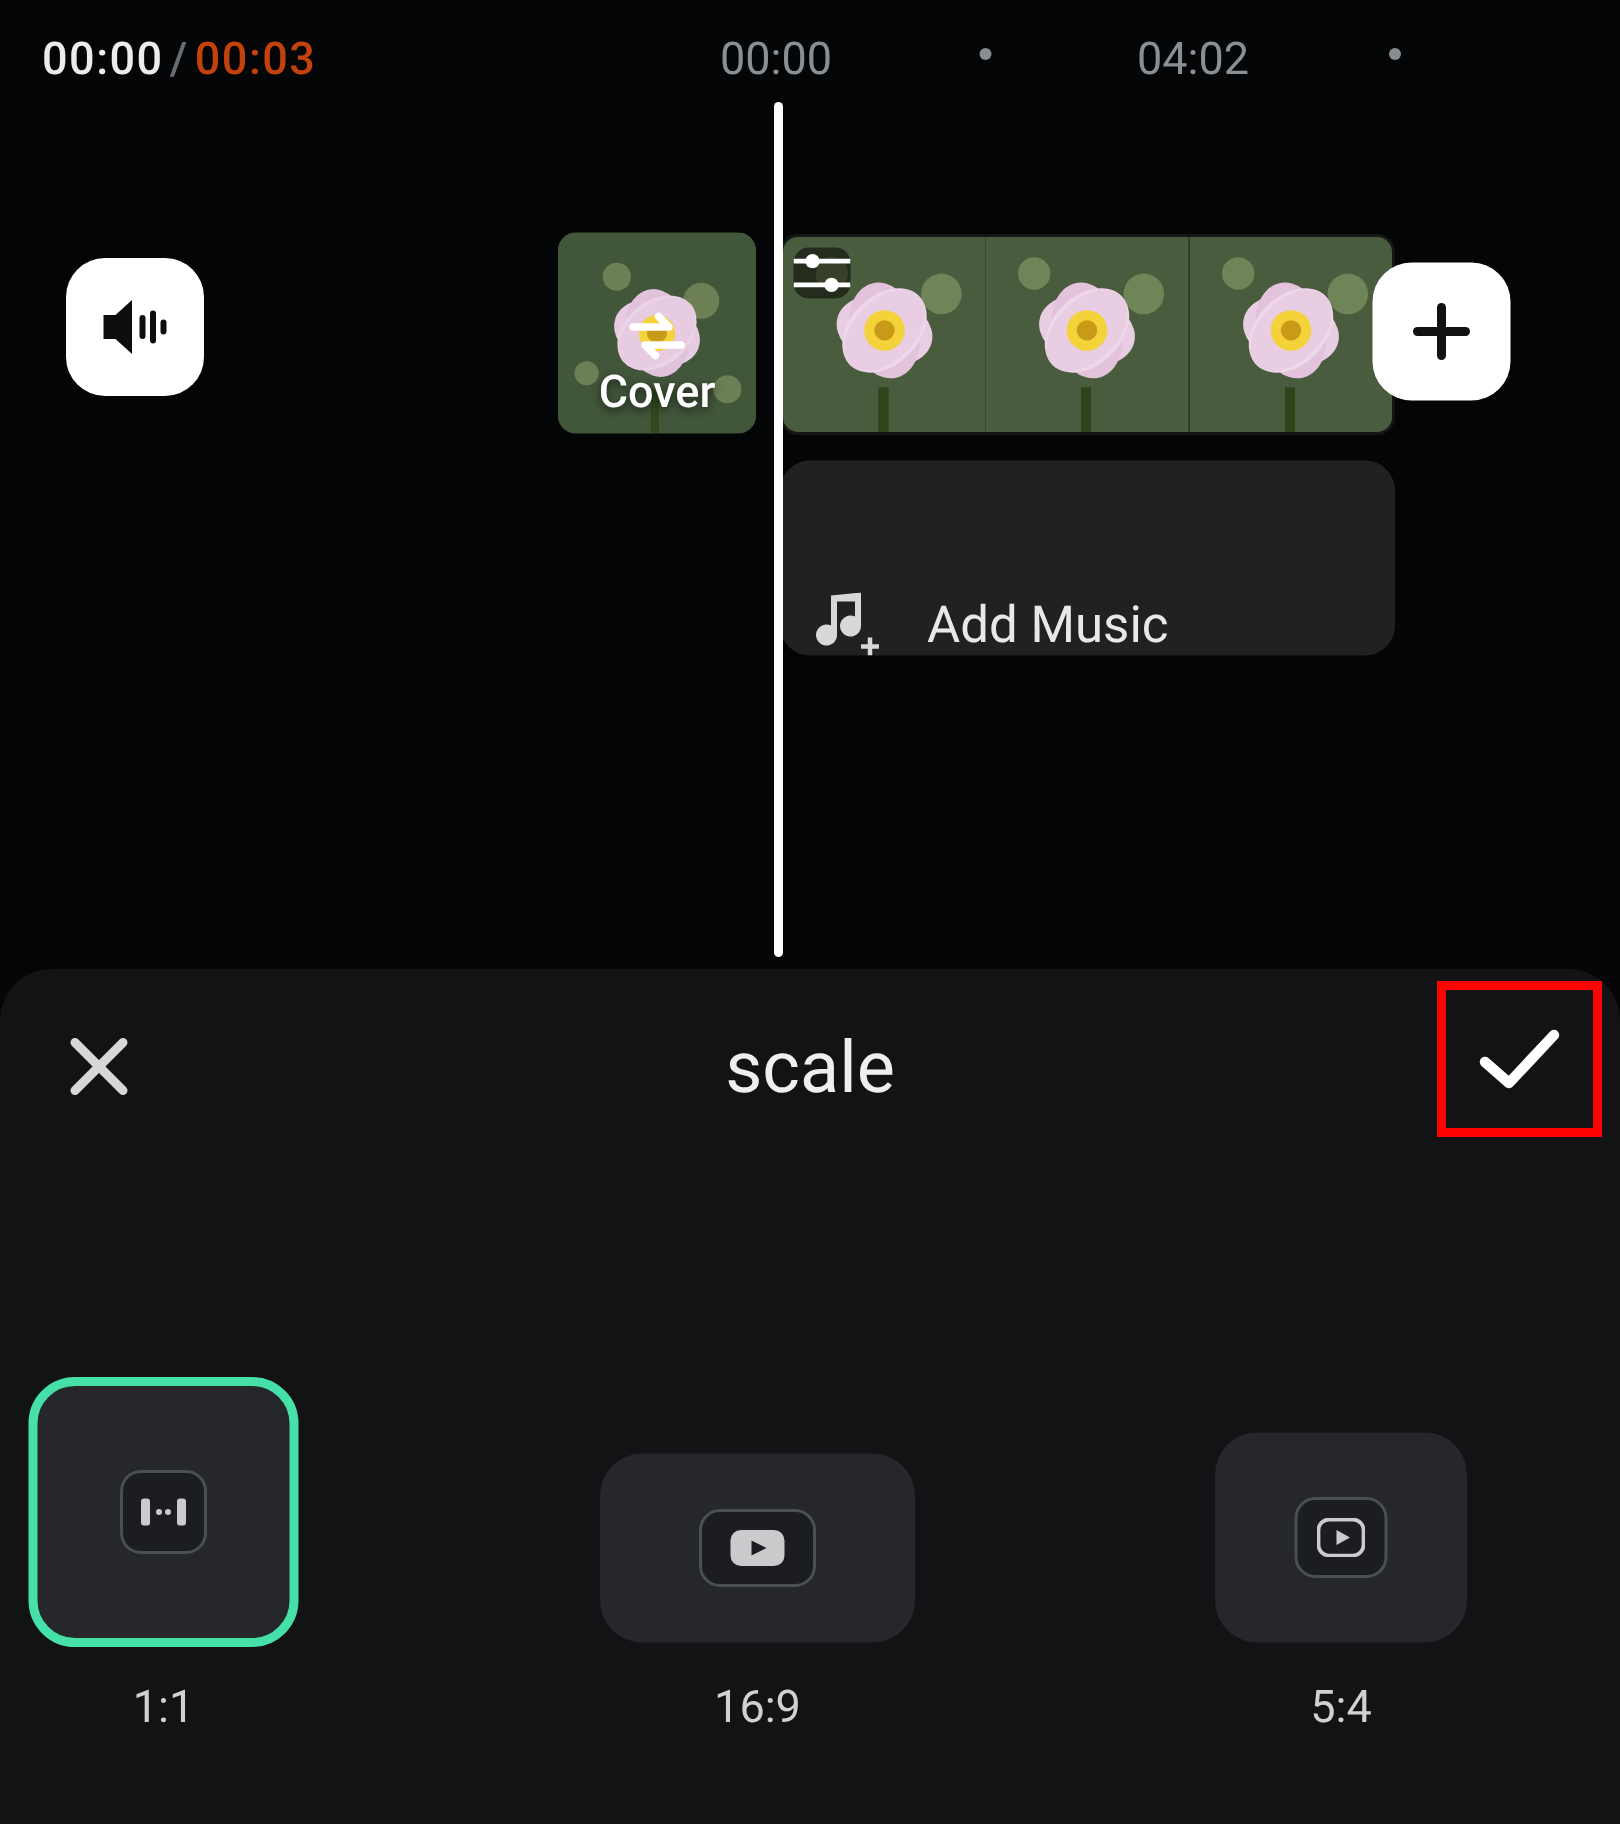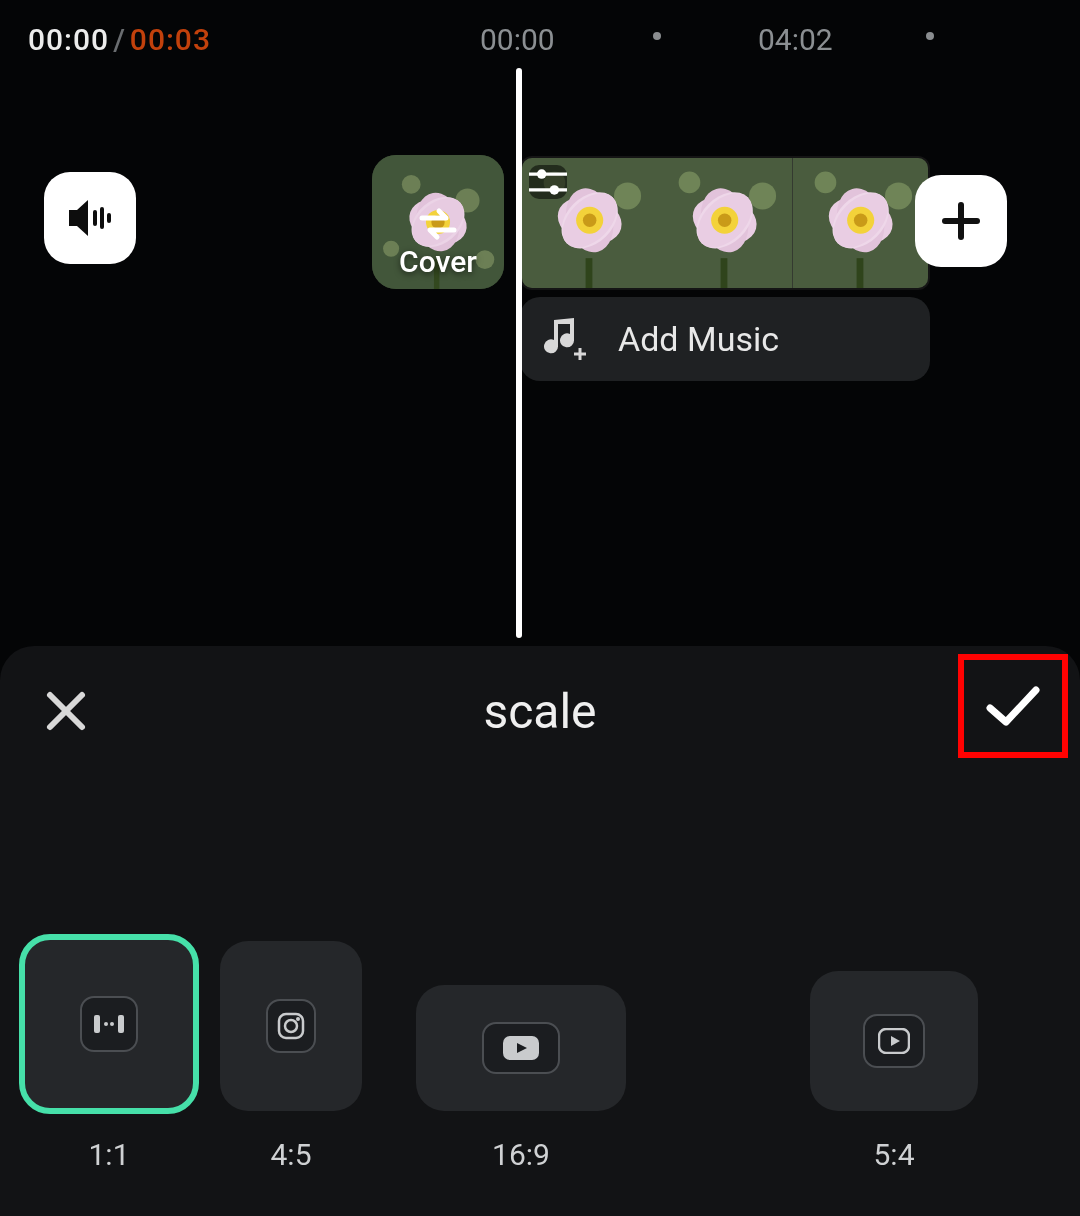--- a/index.html
+++ b/index.html
@@ -13,47 +13,47 @@
 .timebar .dur{color:#c2410c}
 .tick{position:absolute;top:22px;font-size:30px;color:#8b8f92}
 .tick.t0{left:480px}
 .tick.t2{left:758px}
 .dot{position:absolute;top:32px;width:8px;height:8px;border-radius:50%;background:#8a8d8f}
 .dot.d1{left:653px}
 .dot.d2{left:926px}
 
 
 .volbtn{position:absolute;left:44px;top:172px;width:92px;height:92px;background:#fff;border-radius:26px;display:flex;align-items:center;justify-content:center}
-.cover{position:absolute;left:372px;top:155px;width:132px;height:134px;border-radius:24px;overflow:hidden;display:flex;flex-direction:column;align-items:center;justify-content:flex-end;background:#36432f}
+.cover{position:absolute;left:372px;top:155px;width:132px;height:134px;border-radius:12px;overflow:hidden;display:flex;flex-direction:column;align-items:center;justify-content:flex-end;background:#36432f}
 .cover-bg{position:absolute;inset:0}
 .cover-label{position:relative;z-index:2;font-size:30px;margin-bottom:10px;font-weight:500;text-shadow:0 2px 6px rgba(0,0,0,.6)}
 .cover-arrows{position:relative;z-index:2;margin-bottom:2px}
 .clips{position:absolute;left:520px;top:156px;width:410px;height:134px;border-radius:12px;overflow:hidden;border:2px solid #151515;background:#2a2a2a;display:flex}
 .clip{flex:1;position:relative}
 .adj{position:absolute;left:7px;top:7px;width:38px;height:34px;background:rgba(0,0,0,.52);border-radius:10px;display:flex;align-items:center;justify-content:center}
 .addbtn{position:absolute;left:915px;top:175px;width:92px;height:92px;background:#fff;border-radius:26px;display:flex;align-items:center;justify-content:center;color:#000}
-.music{position:absolute;left:520px;top:297px;width:410px;height:84px;background:#1f2123;border-radius:20px;display:flex;align-items:center;gap:28px;padding-left:24px}
+.music{position:absolute;left:520px;top:307px;width:410px;height:130px;background:#1f2123;border-radius:20px;display:flex;align-items:flex-end;gap:28px;padding-left:24px}
 .music-label{font-size:34px;color:#e8e8e8}
 .playhead{position:absolute;left:516px;top:68px;width:6px;height:570px;background:#fff;border-radius:3px}
 
 
 .panel{position:absolute;left:0;right:0;top:646px;bottom:0;background:#121315;border-top-left-radius:34px;border-top-right-radius:34px}
 .phead{position:relative;height:130px;display:flex;align-items:center;justify-content:center}
 .title{font-size:48px;color:#efefef;font-weight:400}
 .closebtn{position:absolute;left:44px;top:50%;transform:translateY(-50%);color:#d8d8d8}
 .confirmwrap{position:absolute;right:12px;top:8px;width:110px;height:104px;border:6px solid #ff0202;display:flex;align-items:center;justify-content:center}
-.ratios{position:absolute;left:0;right:0;top:170px;bottom:0;display:flex;align-items:flex-end;padding-bottom:44px}
+.ratios{position:absolute;left:0;right:0;top:170px;bottom:0;display:flex;align-items:flex-end;padding-bottom:60px}
 .ratio{position:absolute;display:flex;flex-direction:column;align-items:center;gap:26px}
 .rbox{background:#25272a;border-radius:28px;display:flex;align-items:center;justify-content:center}
 .rbox.selected{outline:6px solid #46e0a9;outline-offset:-3px}
 .rinner{background:#1b1d20;border:2px solid #4b4e52;border-radius:14px;display:flex;align-items:center;justify-content:center}
 .rlabel{font-size:30px;color:#cfd1d3}
 .ratio.r1{left:22px}.ratio.r1 .rbox{width:174px;height:174px}.ratio.r1 .rinner{width:58px;height:56px}
 .ratio.r2{left:220px}.ratio.r2 .rbox{width:142px;height:170px}.ratio.r2 .rinner{width:50px;height:54px}
-.ratio.r3{left:416px}.ratio.r3 .rbox{width:210px;height:126px}.ratio.r3 .rinner{width:78px;height:52px}
+.ratio.r3{left:400px}.ratio.r3 .rbox{width:210px;height:126px}.ratio.r3 .rinner{width:78px;height:52px}
 .ratio.r4{left:648px}.ratio.r4 .rbox{width:122px;height:210px}.ratio.r4 .rinner{width:48px;height:78px}
 .ratio.r5{left:810px}.ratio.r5 .rbox{width:168px;height:140px}.ratio.r5 .rinner{width:62px;height:54px}
 
 
 .isvg{display:block}
 
 
 .flower svg{width:100%;height:100%;display:block}
 </style>
 </head>
@@ -202,32 +202,20 @@
           <svg width="32" height="20" viewBox="0 0 32 20">
                 <rect x="1" y="1" width="6" height="18" rx="2" fill="#c9cbcd"></rect>
                 <circle cx="13" cy="10" r="2" fill="#c9cbcd"></circle>
                 <circle cx="19" cy="10" r="2" fill="#c9cbcd"></circle>
                 <rect x="25" y="1" width="6" height="18" rx="2" fill="#c9cbcd"></rect>
               </svg>
         </div>
           </div>
         <div class="rlabel">1:1</div>
       </div>
-      <div class="ratio r2">
-        <div class="rbox">
-            <div class="rinner">
-          <svg width="28" height="28" viewBox="0 0 28 28">
-                <rect x="2" y="2" width="24" height="24" rx="7" fill="none" stroke="#c9cbcd" stroke-width="2.5"></rect>
-                <circle cx="14" cy="14" r="6" fill="none" stroke="#c9cbcd" stroke-width="2.5"></circle>
-                <circle cx="21" cy="7" r="2" fill="#c9cbcd"></circle>
-              </svg>
-        </div>
-          </div>
-        <div class="rlabel">4:5</div>
-      </div>
       <div class="ratio r3">
         <div class="rbox">
             <div class="rinner">
           <svg width="38" height="26" viewBox="0 0 38 26">
                 <rect x="1" y="1" width="36" height="24" rx="7" fill="#c9cbcd"></rect>
                 <polygon points="15,8 15,18 25,13" fill="#1b1d20"></polygon>
               </svg>
         </div>
           </div>
         <div class="rlabel">16:9</div>

